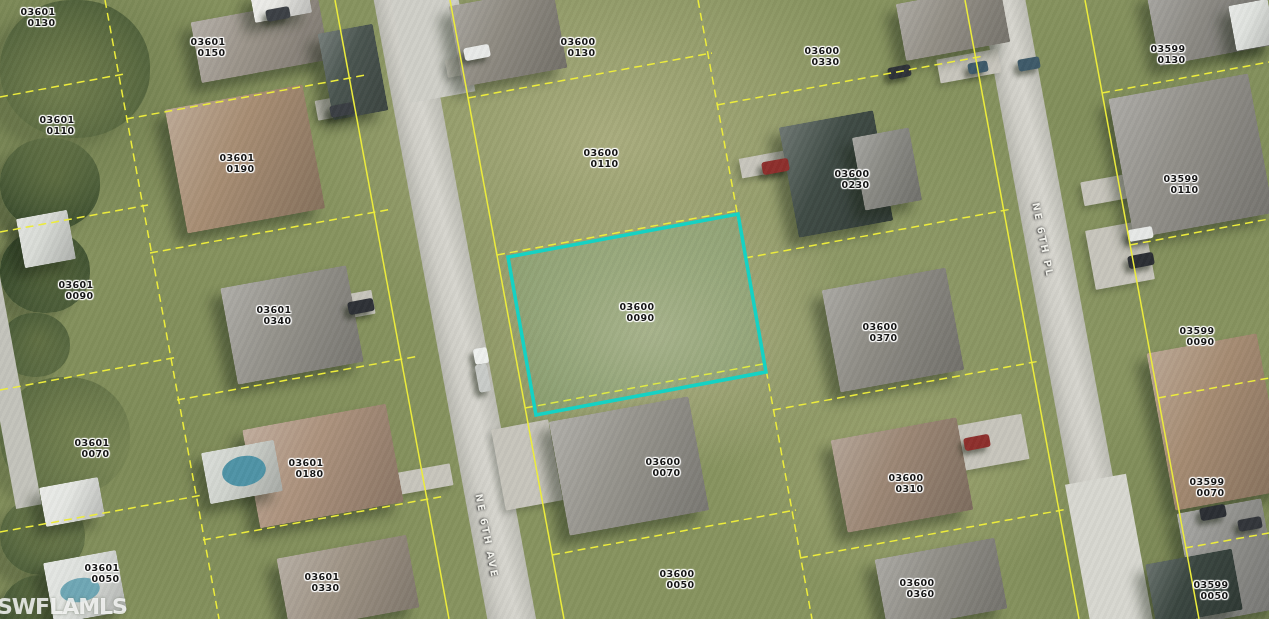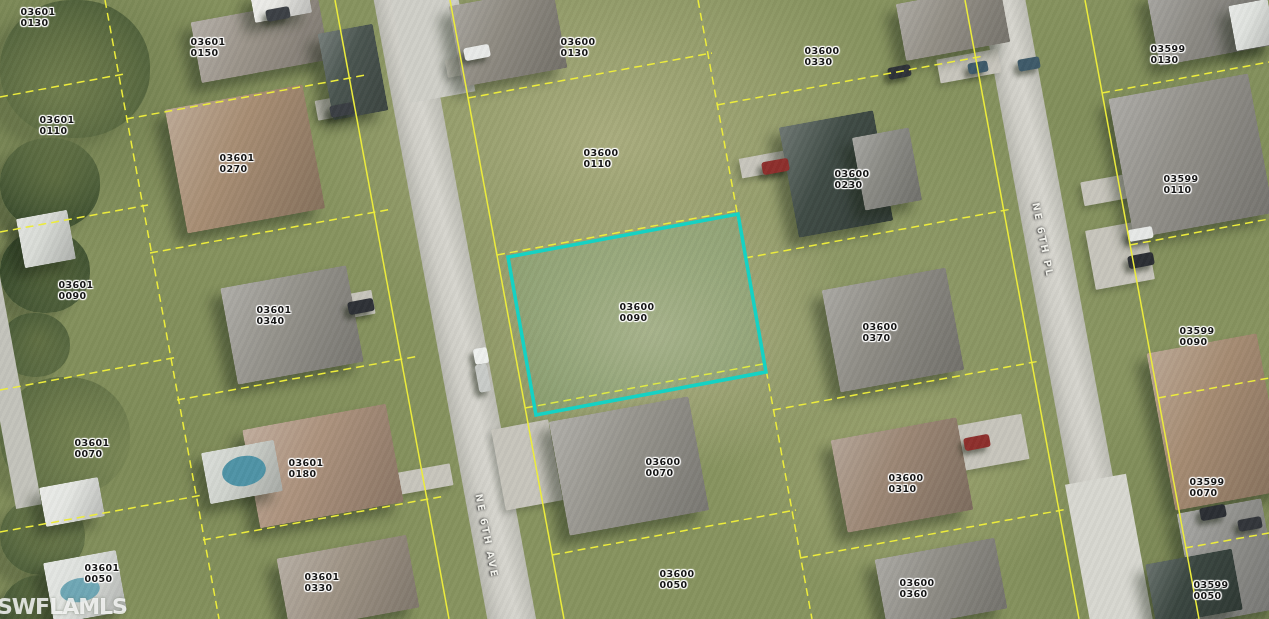--- a/index.html
+++ b/index.html
@@ -19,21 +19,21 @@
   #texture{position:absolute;inset:0;pointer-events:none;
     background:repeating-linear-gradient(115deg, rgba(0,0,0,.025) 0 3px, rgba(255,255,255,.02) 3px 6px);}
   .g{position:absolute;transform:rotate(-10.4deg);}
   .road{background:linear-gradient(90deg,#b8b8b0 0%,#cfcec7 30%,#d6d5ce 60%,#bcbcb4 100%);}
   .house{border-radius:2px;box-shadow:-12px 8px 12px rgba(25,33,18,.42);
     background-image:linear-gradient(125deg, rgba(255,255,255,.25), rgba(255,255,255,0) 42%, rgba(0,0,0,.20));}
   .drive{border-radius:1px;box-shadow:-4px 3px 6px rgba(25,33,18,.25);}
   .car{border-radius:3px;box-shadow:-5px 4px 5px rgba(25,33,18,.5);}
   .tree{border-radius:48%;}
   svg#lines{position:absolute;inset:0;}
-  .parcel-label{position:absolute;transform:translate(-50%,-50%);text-align:left;
+  .parcel-label{position:absolute;transform:translate(-50%,-50%);text-align:right;
     font-size:9.5px;font-weight:bold;line-height:1.15;letter-spacing:.4px;color:#141414;
     text-shadow:0 0 2px #fff,0 0 2px #fff,1px 1px 1px #fff,-1px -1px 1px #fff,1px -1px 1px #fff,-1px 1px 1px #fff;
     white-space:nowrap;}
   .parcel-label span{display:block;}
   .street-label{position:absolute;transform:translate(-50%,-50%) rotate(79deg);
     font-size:10px;font-weight:bold;letter-spacing:2px;color:#efefe9;white-space:nowrap;
     text-shadow:0 1px 2px rgba(35,35,35,.9),0 0 3px rgba(35,35,35,.6);}
   #watermark{position:absolute;left:-3px;bottom:0px;font-size:22px;font-weight:bold;
     letter-spacing:-1px;color:rgba(255,255,255,.8);
     text-shadow:0 0 3px rgba(90,100,80,.55);}
@@ -175,21 +175,21 @@
       <div class="parcel-label" style="left: 102px; top: 574px;">
         <span>03601</span>
         <span>0050</span>
       </div>
       <div class="parcel-label" style="left: 208px; top: 48px;">
         <span>03601</span>
         <span>0150</span>
       </div>
       <div class="parcel-label" style="left: 237px; top: 164px;">
         <span>03601</span>
-        <span>0270</span>
+        <span>0190</span>
       </div>
       <div class="parcel-label" style="left: 274px; top: 316px;">
         <span>03601</span>
         <span>0340</span>
       </div>
       <div class="parcel-label" style="left: 306px; top: 469px;">
         <span>03601</span>
         <span>0180</span>
       </div>
       <div class="parcel-label" style="left: 322px; top: 583px;">

